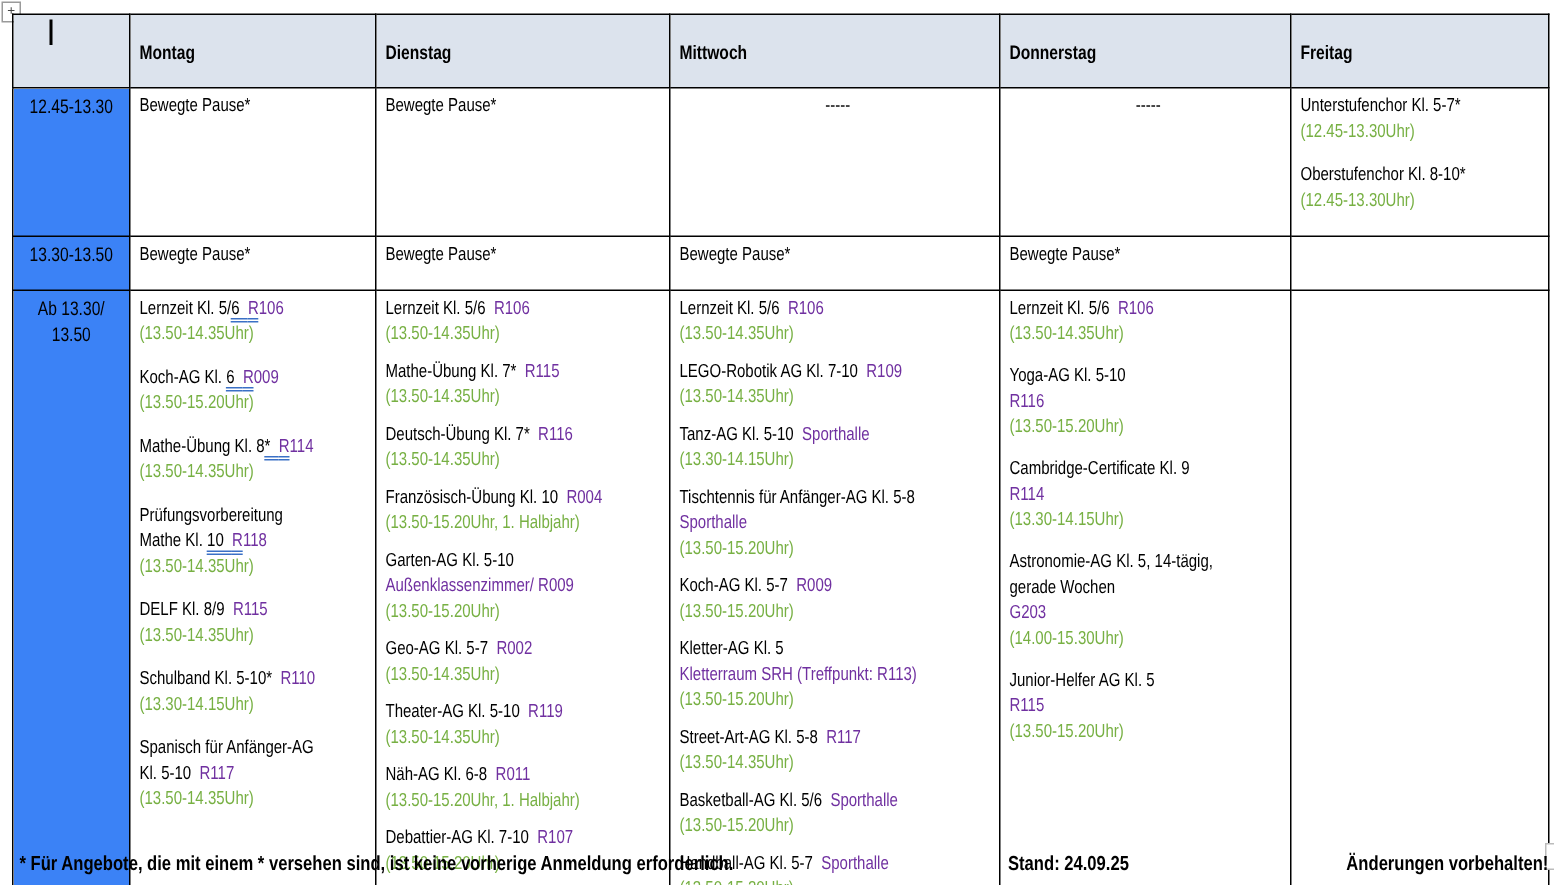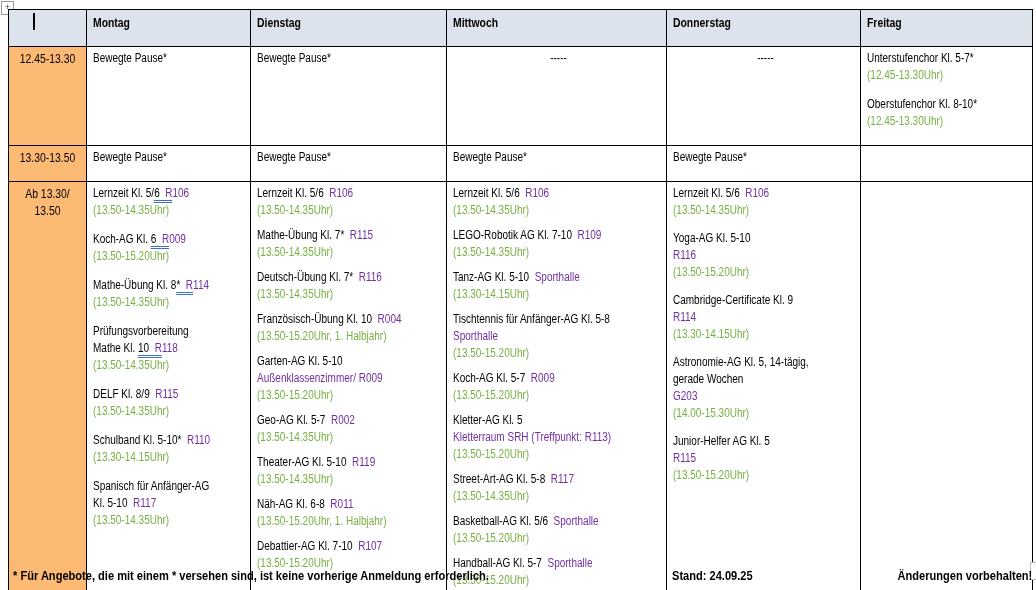--- a/index.html
+++ b/index.html
@@ -11,22 +11,22 @@
     background:#fff;font-size:9px;line-height:11px;text-align:center;color:#444;overflow:hidden;}
   
   .caret{position:absolute;left:33px;top:13px;width:1.5px;height:17px;background:#000;}
   
   .resize-handle{position:absolute;left:1030px;top:562px;width:12px;height:16px;
     border:1.5px solid #bcbcbc;background:#fff;}
 
   table.tt{position:absolute;left:8px;top:9px;width:1024px;border-collapse:collapse;table-layout:fixed;}
   .tt th,.tt td{border:1.5px solid #000;vertical-align:top;padding:3px 2px 3px 6px;overflow:hidden;}
   .tt thead th{background:#dce3ed;text-align:left;font-size:13px;font-weight:bold;color:#000;
-    height:28px;padding-top:5px;}
-  .tt tbody th.time{background:#fdba74;font-weight:normal;font-size:13px;color:#000;text-align:center;
+    height:28px;padding-top:17px;}
+  .tt tbody th.time{background:#3b82f6;font-weight:normal;font-size:13px;color:#000;text-align:center;
     padding-left:2px;}
   .tt tbody td{font-size:12.5px;font-weight:normal;color:#000;background:#fff;}
   tr.r1{height:85px;} tr.r2{height:33px;} tr.r3{height:410px;}
 
   .squeeze{transform:scaleX(0.8);transform-origin:0 0;width:125%;}
   .line{white-space:pre;line-height:17px;}
   .entry{margin:0 0 8px 0;}
   td.c0 .entry{margin-bottom:12px;}      
   td.c3 .entry{margin-bottom:11px;}      
   td.c4 .entry{margin-bottom:12px;}      

